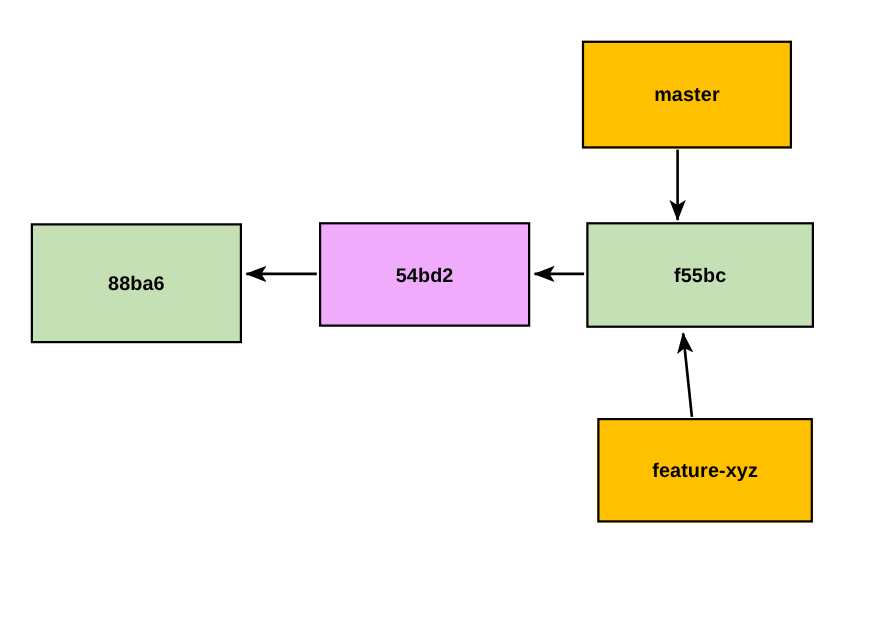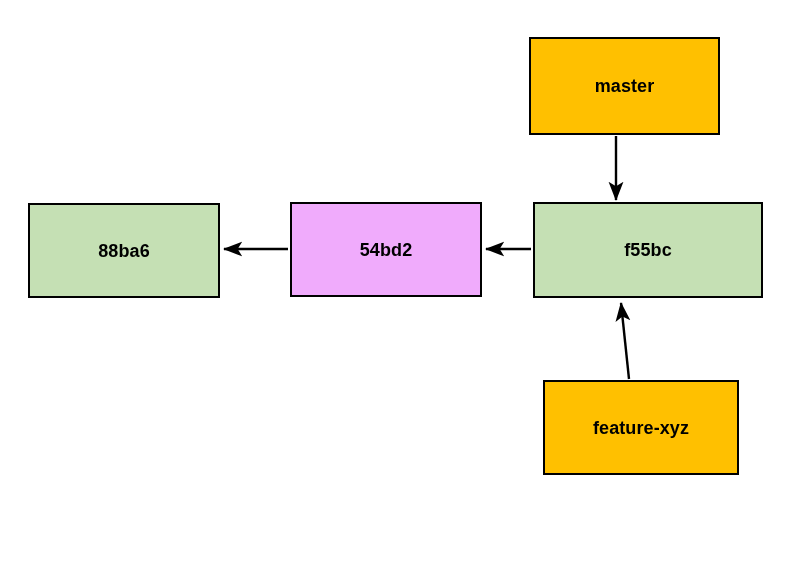--- a/index.html
+++ b/index.html
@@ -69,29 +69,29 @@
 
     <line x1="288" y1="249" x2="224" y2="249" stroke="#000000" stroke-width="2.4" marker-end="url(#arrowhead)"></line>
 
     <line x1="629" y1="379" x2="621" y2="303" stroke="#000000" stroke-width="2.4" marker-end="url(#arrowhead)"></line>
   </svg>
 
   <div class="node node-branch" id="node-master" style="left: 529px; top: 37px; width: 191px; height: 98px; background: rgb(255, 192, 0); border-color: rgb(0, 0, 0);">
     <span class="node-label" style="color: rgb(0, 0, 0);">master</span>
   </div>
 
-  <div class="node node-commit" id="node-88ba6" style="left: 28px; top: 203px; width: 192px; height: 95px; background: rgb(197, 224, 180); border-color: rgb(0, 0, 0);">
+  <div class="node node-commit" id="node-88ba6" style="left: 28px; top: 203px; width: 192px; height: 109px; background: rgb(197, 224, 180); border-color: rgb(0, 0, 0);">
     <span class="node-label" style="color: rgb(0, 0, 0);">88ba6</span>
   </div>
 
   <div class="node node-commit" id="node-54bd2" style="left: 290px; top: 202px; width: 192px; height: 95px; background: #f0abfc; border-color: rgb(0, 0, 0);">
     <span class="node-label" style="color: rgb(0, 0, 0);">54bd2</span>
   </div>
 
-  <div class="node node-commit" id="node-f55bc" style="left: 533px; top: 202px; width: 230px; height: 96px; background: rgb(197, 224, 180); border-color: rgb(0, 0, 0);">
+  <div class="node node-commit" id="node-f55bc" style="left: 533px; top: 202px; width: 207px; height: 96px; background: rgb(197, 224, 180); border-color: rgb(0, 0, 0);">
     <span class="node-label" style="color: rgb(0, 0, 0);">f55bc</span>
   </div>
 
   <div class="node node-branch" id="node-feature-xyz" style="left: 543px; top: 380px; width: 196px; height: 95px; background: rgb(255, 192, 0); border-color: rgb(0, 0, 0);">
     <span class="node-label" style="color: rgb(0, 0, 0);">feature-xyz</span>
   </div>
 
 </div>
 
 </body></html>

